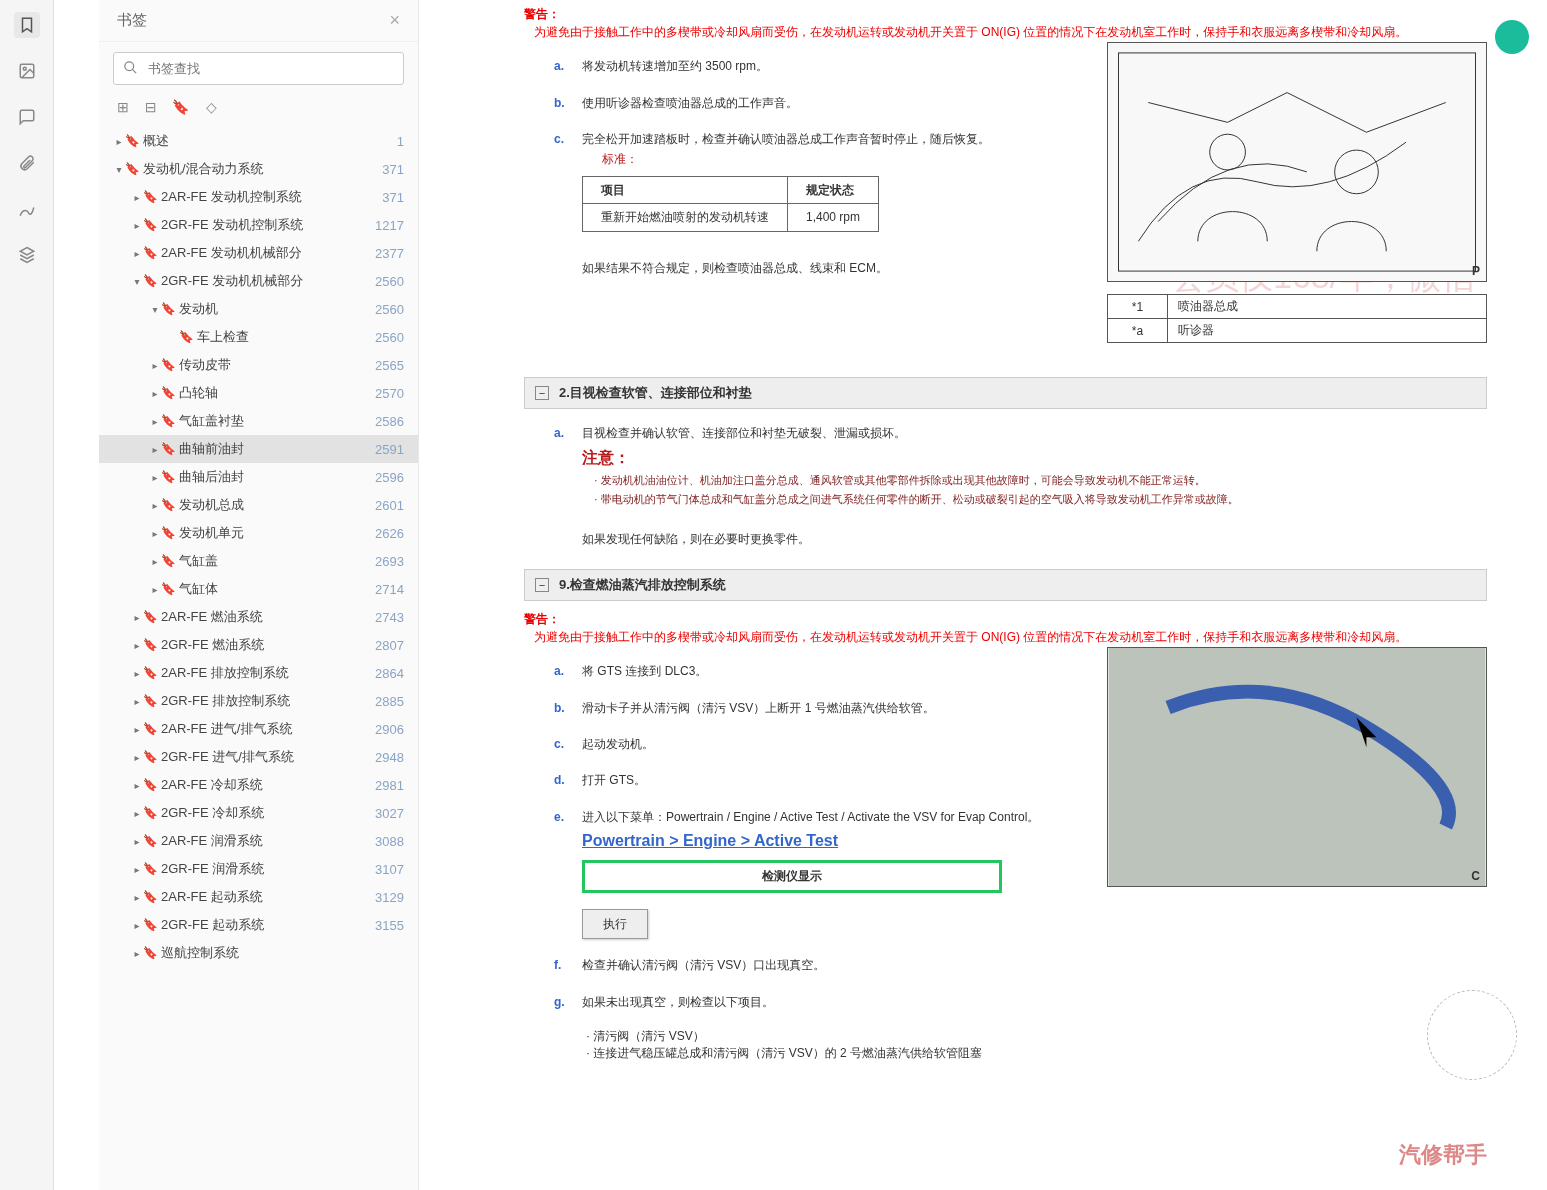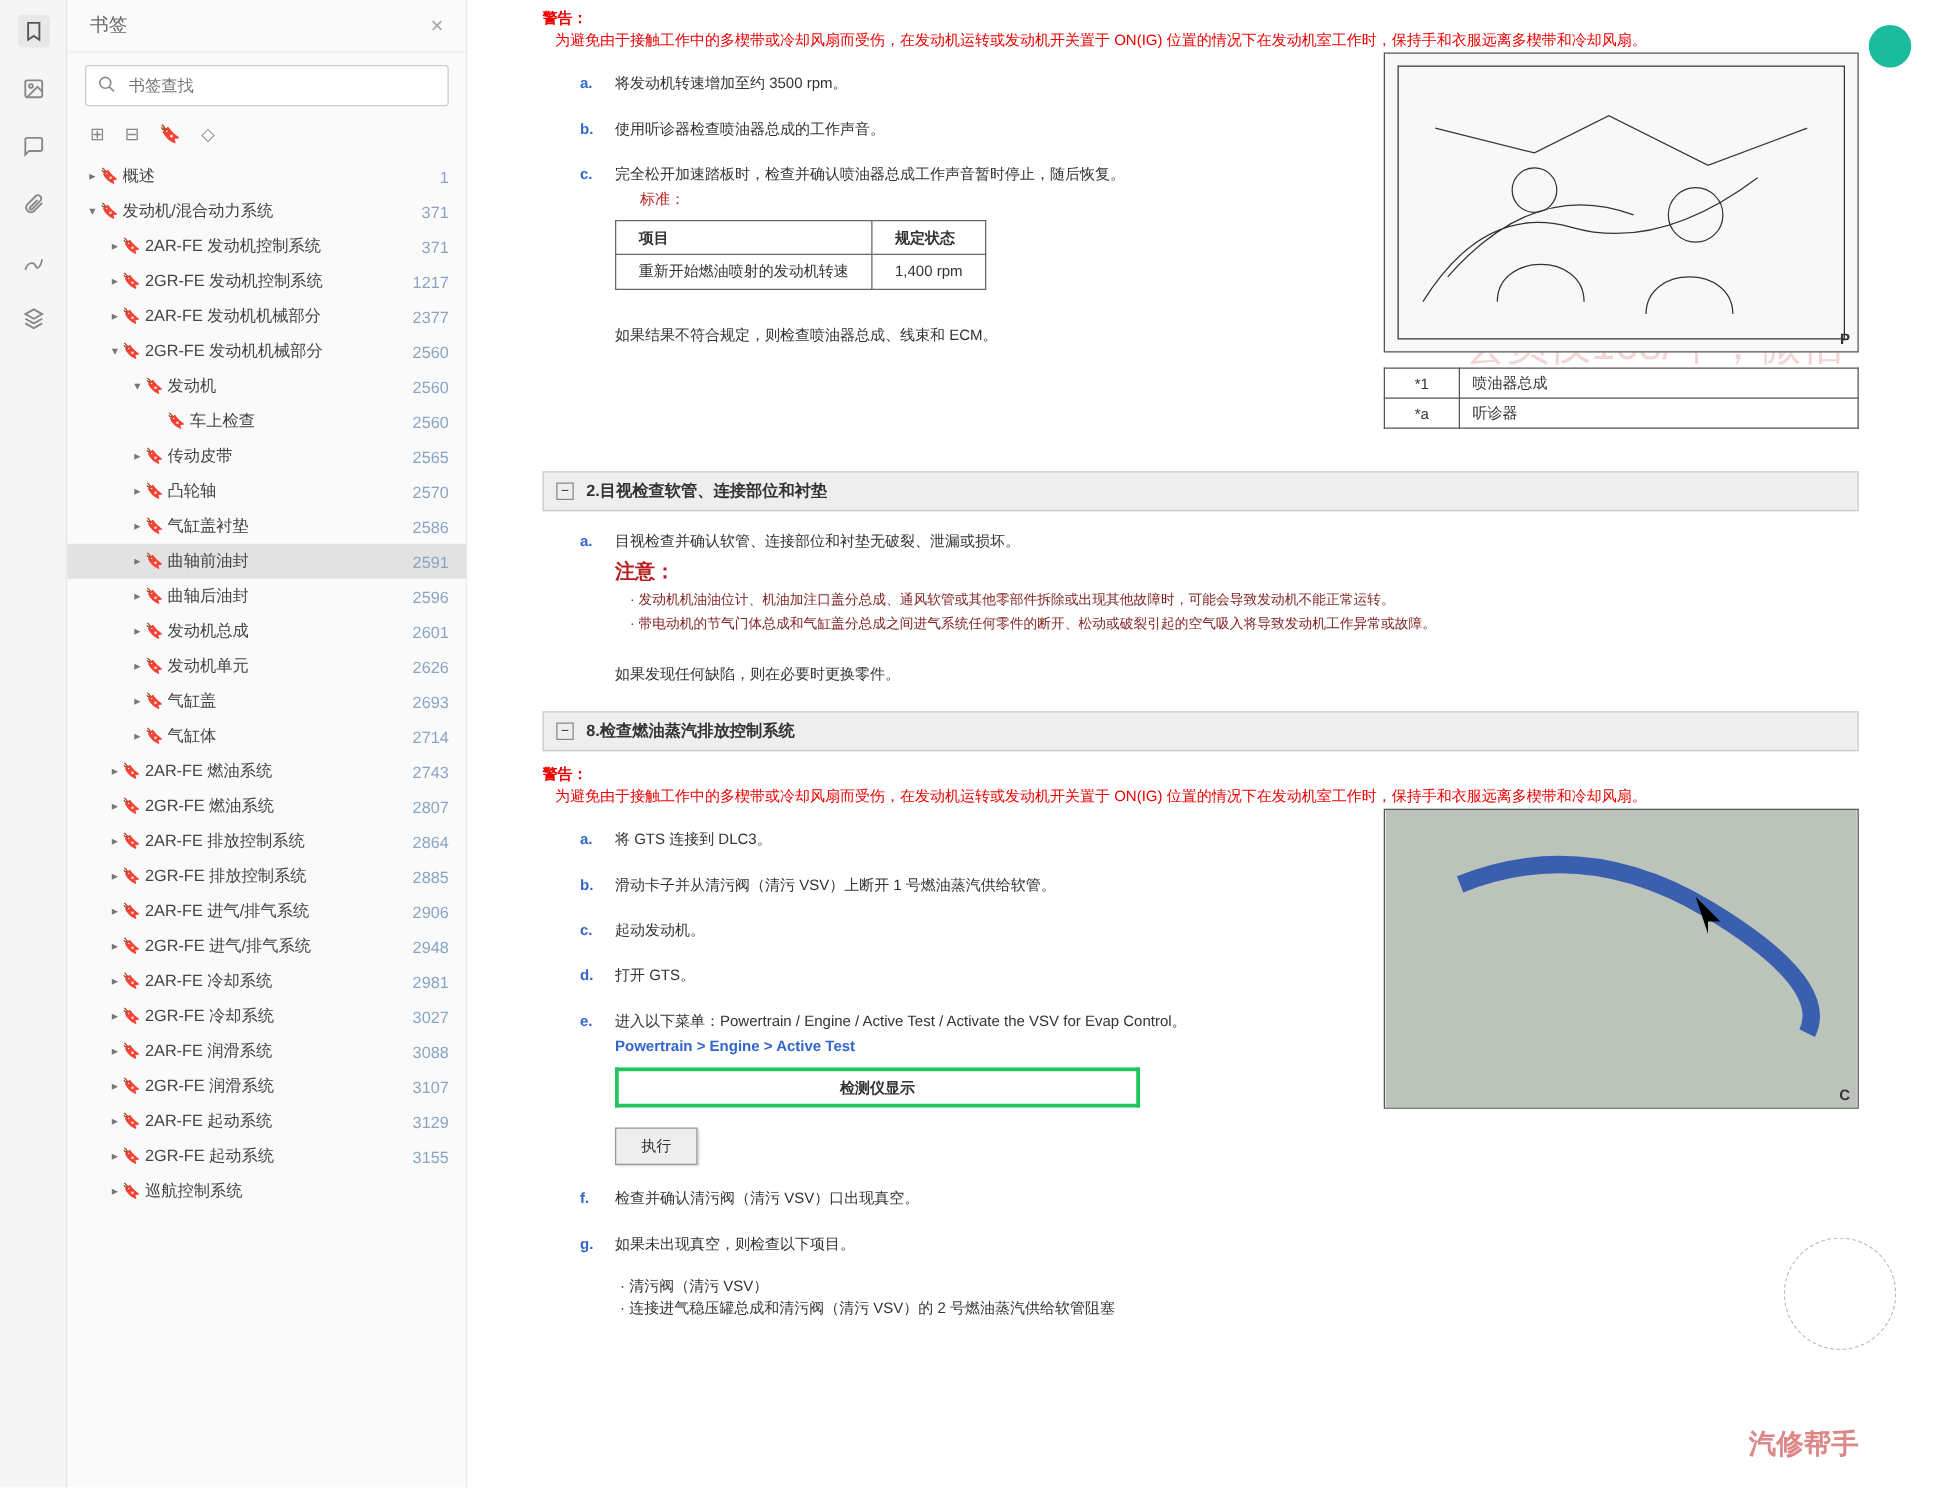--- a/index.html
+++ b/index.html
@@ -1,17 +1,17 @@
 <!DOCTYPE html>
 <html><head>
 <meta charset="utf-8">
 <style>
 *{box-sizing:border-box;margin:0;padding:0;}
 body{font-family:"Microsoft YaHei","PingFang SC",sans-serif;font-size:13px;color:#333;background:#fff;overflow:hidden;}
-.app{display:flex;height:1190px;width:1547px;}
+.app{display:flex;height:1190px;width:1547px;gap:45px;}
 .iconbar{width:54px;background:#f5f5f5;border-right:1px solid #e0e0e0;display:flex;flex-direction:column;align-items:center;padding-top:12px;gap:20px;}
 .iconbar .ib{width:26px;height:26px;display:flex;align-items:center;justify-content:center;color:#888;cursor:pointer;}
 .iconbar .ib.active{background:#e8e8e8;border-radius:4px;color:#555;}
 .sidebar{width:320px;border-right:1px solid #e8e8e8;display:flex;flex-direction:column;background:#fafafa;}
 .sb-head{display:flex;align-items:center;justify-content:space-between;padding:10px 18px;border-bottom:1px solid #eee;}
 .sb-title{font-size:15px;color:#666;}
 .sb-close{font-size:18px;color:#aaa;cursor:pointer;}
 .sb-search{padding:10px 14px;}
 .sb-search-box{position:relative;}
 .sb-search input{width:100%;padding:8px 10px 8px 34px;border:1px solid #ccc;border-radius:3px;font-size:13px;}
@@ -28,21 +28,21 @@
 .node .lbl{flex:1;color:#444;font-size:13px;white-space:nowrap;overflow:hidden;text-overflow:ellipsis;}
 .node .pg{color:#8aa5c4;font-size:13px;padding-left:6px;}
 .main{flex:1;overflow-y:auto;background:#fff;position:relative;padding:0 60px 40px 60px;}
 .main::-webkit-scrollbar{width:10px;}
 .main::-webkit-scrollbar-thumb{background:#ccc;}
 .warn-h{color:#e00;font-weight:bold;font-size:12px;margin-top:6px;}
 .warn-t{color:#e00;font-size:12px;margin-left:10px;line-height:1.6;}
 .note-h{color:#b91c1c;font-weight:bold;font-size:16px;}
 .note-t{color:#7f1d1d;font-size:11px;margin-left:12px;line-height:1.7;}
 .std-h{color:#b91c1c;font-weight:normal;font-size:12px;margin-left:20px;}
-.nav-h{color:#36c;font-weight:bold;font-size:12px;}
+.nav-h{color:#36c;font-weight:bold;font-size:16px;text-decoration:underline;}
 ol.steps{list-style:none;margin:14px 0 14px 30px;}
 ol.steps>li{display:flex;margin-bottom:16px;font-size:12px;line-height:1.7;}
 ol.steps>li .let{color:#36c;font-weight:bold;width:28px;flex-shrink:0;}
 ol.steps>li .txt{flex:1;}
 .tbl{border-collapse:collapse;margin:6px 0;}
 .tbl th,.tbl td{border:1px solid #666;padding:3px 18px;font-size:12px;text-align:left;}
 .tbl th{font-weight:bold;}
 .ltbl{border-collapse:collapse;margin:6px 0;width:420px;}
 .ltbl td{border:3px solid #22c55e;padding:3px 10px;font-size:12px;}
 .ltbl .hd{text-align:center;font-weight:bold;}
@@ -386,21 +386,21 @@
         <span class="note-h">注意：</span><br>
         <div class="note-t">· <span>发动机机油油位计、机油加注口盖分总成、通风软管或其他零部件拆除或出现其他故障时，可能会导致发动机不能正常运转。</span></div>
         <div class="note-t">· <span>带电动机的节气门体总成和气缸盖分总成之间进气系统任何零件的断开、松动或破裂引起的空气吸入将导致发动机工作异常或故障。</span></div>
         <br><span>如果发现任何缺陷，则在必要时更换零件。</span>
       </div>
         </li>
     </ol>
 
     <div class="sec">
       <span class="minus">−</span>
-      <span class="t">8.检查燃油蒸汽排放控制系统</span>
+      <span class="t">9.检查燃油蒸汽排放控制系统</span>
     </div>
 
     <div class="warn-h">警告：</div>
     <div class="warn-t">为避免由于接触工作中的多楔带或冷却风扇而受伤，在发动机运转或发动机开关置于 ON(IG) 位置的情况下在发动机室工作时，保持手和衣服远离多楔带和冷却风扇。</div>
 
     <div class="imgbox" style="height:240px;">
       <svg class="engsvg" viewBox="0 0 380 240">
           <rect x="0" y="0" width="380" height="240" fill="#bcc3bb"></rect>
           <path d="M60 60 Q160 20 260 80 T340 180" fill="none" stroke="#3a5fae" stroke-width="14"></path>
           <path d="M250 70 l20 20 l-10 0 l0 10 z" fill="#000"></path>

